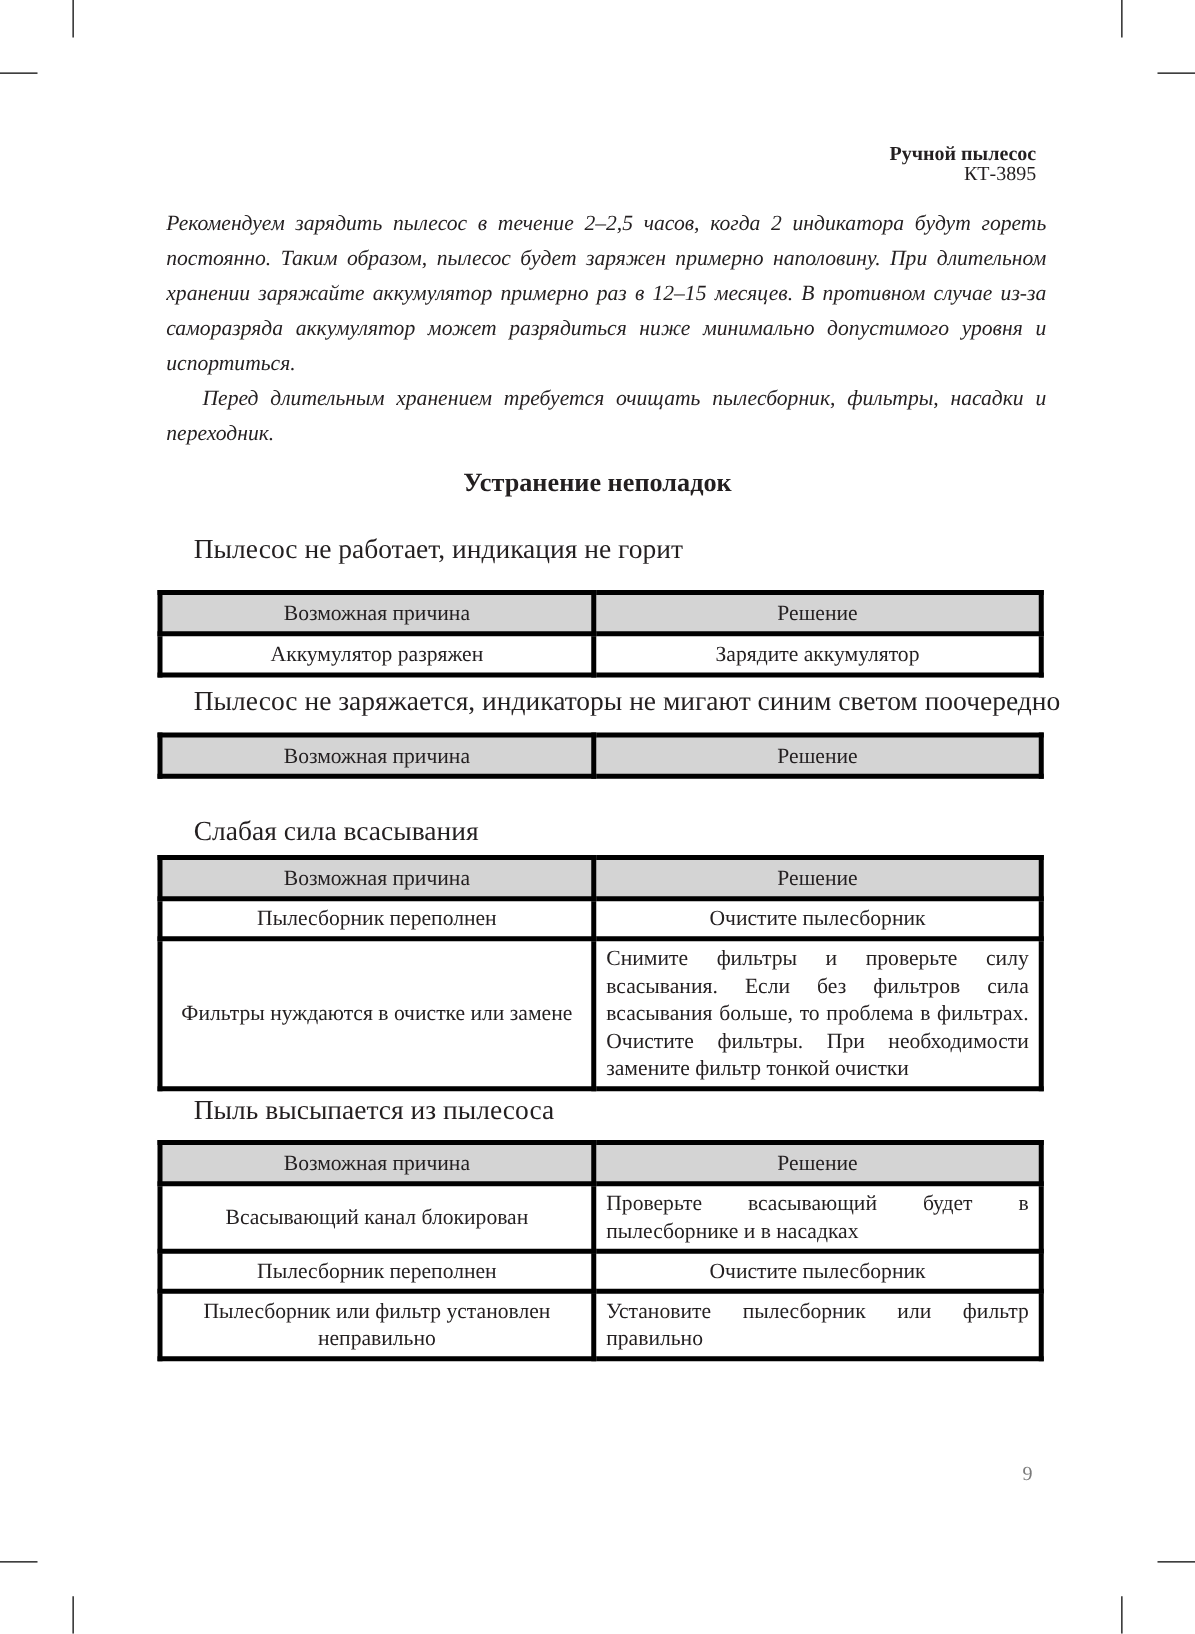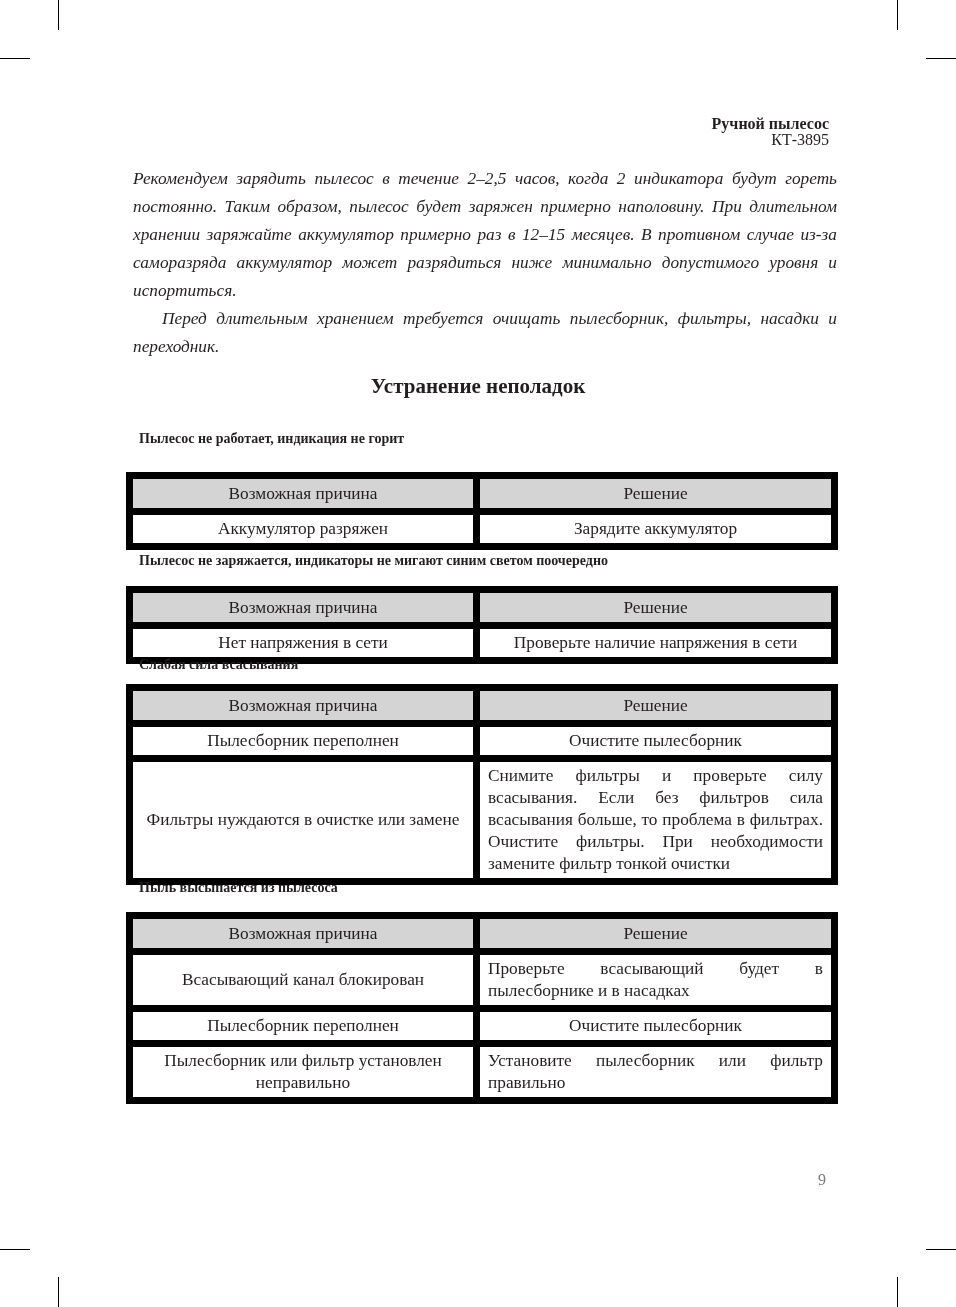--- a/index.html
+++ b/index.html
@@ -14,27 +14,27 @@
   .running-head .title { font-weight: bold; }
 
   .body-text { position: absolute; left: 133px; top: 165px; width: 704px;
                font-size: 17.3px; line-height: 28px; text-align: justify; font-style: italic; }
   .body-text p { margin: 0; }
   .body-text p.indent { text-indent: 29px; }
 
   .section-title { position: absolute; left: 126px; width: 704px; top: 372px;
                    text-align: center; font-weight: bold; font-size: 21px; line-height: 28px; }
 
-  .subhead { position: absolute; left: 139px; font-weight: bold; font-size: 14px; line-height: 22px; white-space: nowrap; }
+  .subhead { position: absolute; left: 155px; font-weight: normal; font-size: 22px; line-height: 22px; white-space: nowrap; }
 
   table.ts { position: absolute; left: 126px; width: 705px; border-collapse: collapse;
              font-size: 17.3px; line-height: 22px; table-layout: fixed; }
   table.ts col.c1 { width: 347px; }
   table.ts col.c2 { width: 358px; }
-  table.ts th, table.ts td { border: 7px solid #000000; padding: 3px 8px 3px 8px; vertical-align: middle; }
+  table.ts th, table.ts td { border: 4px solid #000000; padding: 3px 8px 3px 8px; vertical-align: middle; }
   table.ts th { background: #d4d4d4; font-weight: normal; text-align: center; height: 23px; }
   table.ts td { text-align: center; }
   table.ts td.just { text-align: justify; text-align-last: left; }
 
   .page-number { position: absolute; left: 818px; top: 1171px; font-size: 16px; color: #7a7a7a; }
 </style>
 </head>
 <body>
 
 <div class="crop v" style="left:58px; top:0;"></div>
@@ -80,24 +80,20 @@
 <table class="ts" style="top:586px;">
   <colgroup>
       <col class="c1">
       <col class="c2">
     </colgroup>
   <tbody>
       <tr>
     <th>Возможная причина</th>
     <th>Решение</th>
   </tr>
-  <tr>
-    <td>Нет напряжения в сети</td>
-    <td>Проверьте наличие напряжения в сети</td>
-  </tr>
 </tbody>
   </table>
 
 <div class="subhead" style="top:654px;">Слабая сила всасывания</div>
 <table class="ts" style="top:684px;">
   <colgroup>
       <col class="c1">
       <col class="c2">
     </colgroup>
   <tbody>

